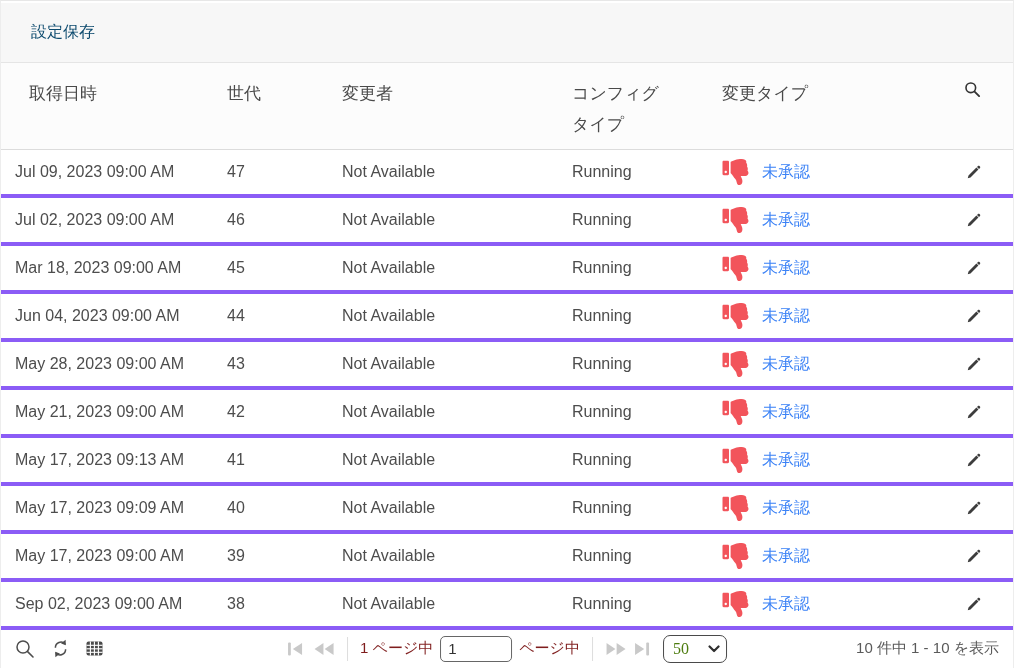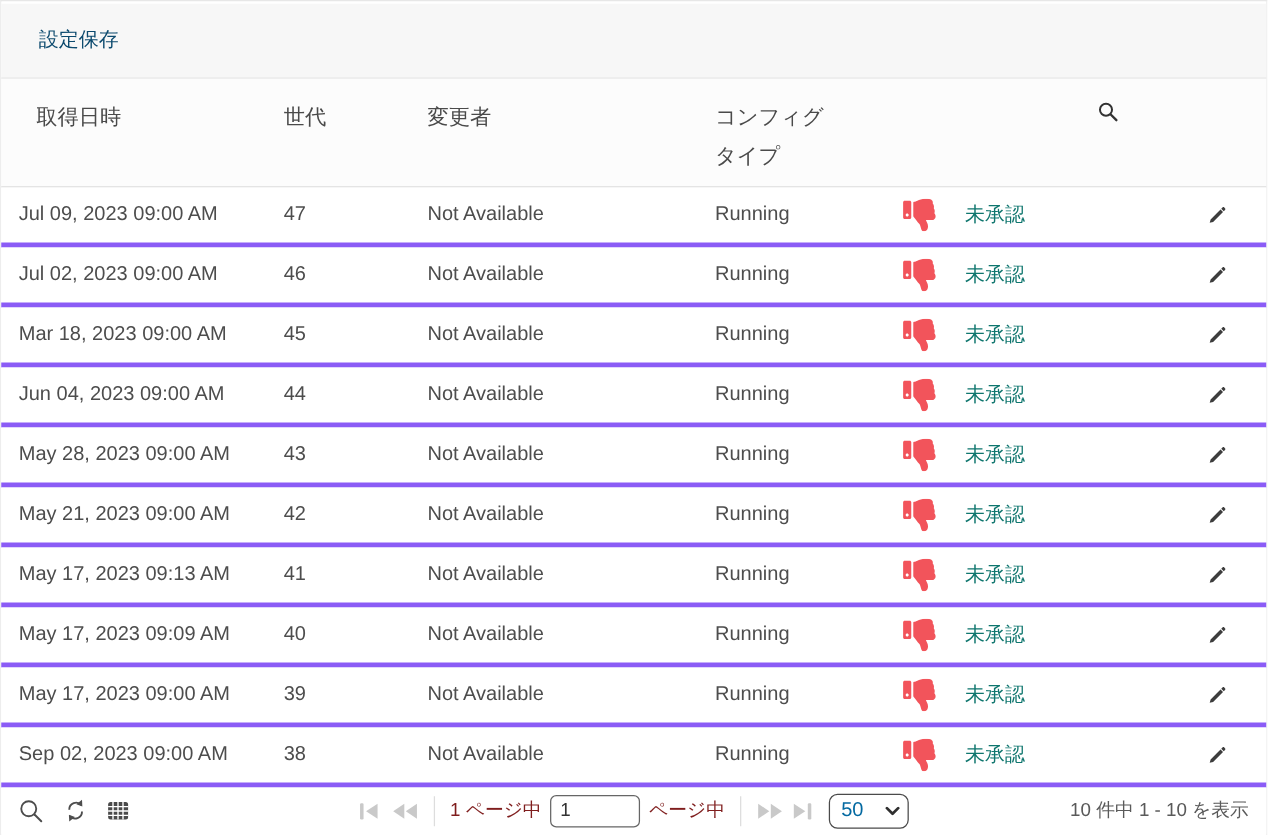--- a/index.html
+++ b/index.html
@@ -22,58 +22,59 @@
   .th { font-size:17px; color:#4a4a4a; line-height:1.85; }
   .th:first-child { padding-left:28px; }
   .th-wrap { display:inline-block; max-width:96px; }
   .th-search { display:flex; justify-content:flex-end; padding-right:32px; padding-top:3px; }
   .icon-btn { display:inline-flex; align-items:center; justify-content:center; cursor:pointer; }
 
   
   .row { height:48px; align-items:center; border-bottom:4px solid #8b5cf6; background:#fff; }
   .cell { font-size:16px; color:#4d4d4d; white-space:nowrap; }
   .c-datetime { padding-left:14px; }
-  .c-changetype { display:flex; align-items:center; gap:23px; color:#0f766e; }
+  .c-changetype { display:flex; align-items:center; gap:13px; color:#3b82f6; }
   .thumb-icon svg { display:block; }
   .c-edit { display:flex; justify-content:flex-end; padding-right:32px; }
 
   
   .footer { height:37px; position:relative; display:flex; align-items:center;
     padding:0 14px; background:#fff; }
   .footer-left { display:flex; align-items:center; gap:17px; }
   .pager { position:absolute; left:50%; top:50%; transform:translate(-50%,-50%);
     display:flex; align-items:center; gap:7px; }
   .pager-sep { width:1px; height:24px; background:#ddd; margin:0 5px; }
   .pager-text { font-size:15px; color:#7f1d1d; white-space:nowrap; }
   .page-input { width:72px; height:26px; border:1px solid #666; border-radius:5px;
     font-size:15px; color:#333; padding:0 7px; outline:none;
     font-family:"Liberation Sans","DejaVu Sans",sans-serif; }
   .size-select-wrap { position:relative; margin-left:3px; }
   .size-select { appearance:none; -webkit-appearance:none; width:64px; height:28px;
-    border:1.5px solid #4a4a4a; border-radius:7px; font-size:16px; color:#0369a1;
+    border:1.5px solid #4a4a4a; border-radius:7px; font-size:16px; color:#4d7c0f;
     padding:0 20px 0 9px; background:#fff; outline:none;
-    font-family:Liberation Sans, sans-serif; }
+    font-family:Liberation Serif, serif; }
   .size-select-wrap .chev { position:absolute; right:7px; top:50%;
     transform:translateY(-50%); pointer-events:none; display:flex; }
   .summary { margin-left:auto; font-size:15px; color:#5a5a5a; white-space:nowrap; }
 </style>
 </head>
 <body>
 
 <div class="panel">
 
   <div class="title-bar">
     <span class="title">設定保存</span>
   </div>
 
   <div class="grid thead">
     <div class="th"><span>取得日時</span></div>
     <div class="th"><span>世代</span></div>
     <div class="th"><span>変更者</span></div>
     <div class="th"><span class="th-wrap">コンフィグタイプ</span></div>
+    <div class="th"><span>変更タイプ</span></div>
     <div class="th th-search">
       <span class="icon-btn">
         <svg width="17" height="17" viewBox="0 0 18 18">
             <circle cx="7.2" cy="7.2" r="5.1" fill="none" stroke="#333" stroke-width="1.7"></circle>
             <line x1="11.2" y1="11.2" x2="16" y2="16" stroke="#333" stroke-width="2" stroke-linecap="round"></line>
           </svg>
       </span>
     </div>
   </div>
 

